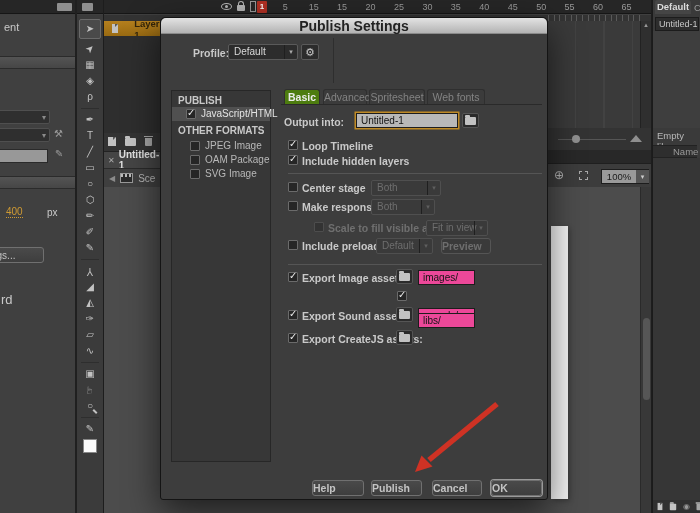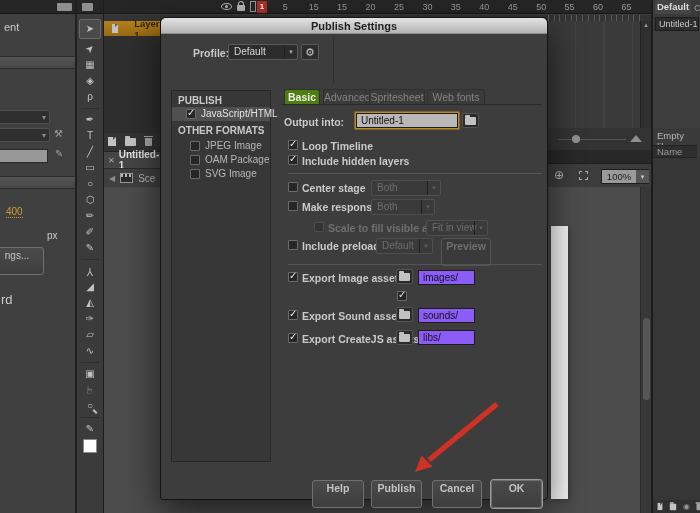--- a/index.html
+++ b/index.html
@@ -45,34 +45,34 @@
   .i-clapper{width:13px;height:10px;background:#2a2a2a;border:1px solid #999;position:relative;}
   .i-clapper::before{content:"";position:absolute;top:0;left:0;right:0;height:3px;background:repeating-linear-gradient(90deg,#bbb 0 2px,#2a2a2a 2px 4px);}
   .i-frame{width:9px;height:9px;border:1px dashed #aaa;}
   .i-mtn{width:0;height:0;border-left:6px solid transparent;border-right:6px solid transparent;border-bottom:7px solid #8f8f8f;}
   .layer-row{position:absolute;background:linear-gradient(#b5801e,#996a12);display:flex;align-items:center;gap:16px;padding-left:8px;}
   .layer-row span{color:#33250a;font-size:9.5px;font-weight:bold;}
   
   .library{position:absolute;left:652px;top:0;width:48px;height:513px;background:#3a3a3a;border-left:1px solid #1b1b1b;}
   
   .dialog{position:absolute;left:160px;top:17px;width:388px;height:483px;background:#3d3d3d;border:1px solid #141414;border-radius:5px 5px 3px 3px;box-shadow:0 12px 34px rgba(0,0,0,.6);z-index:10;}
-  .dtitle{position:absolute;left:0;top:0;width:100%;height:16px;background:linear-gradient(#e3e3e3,#b3b3b3);border-radius:5px 5px 0 0;border-bottom:1px solid #8a8a8a;color:#222;font-size:11px;font-weight:bold;text-align:center;line-height:16px;}
+  .dtitle{position:absolute;left:0;top:0;width:100%;height:16px;background:linear-gradient(#e3e3e3,#b3b3b3);border-radius:5px 5px 0 0;border-bottom:1px solid #8a8a8a;color:#222;font-size:14px;font-weight:bold;text-align:center;line-height:16px;}
   .dd{position:absolute;height:16px;background:#2c2c2c;border:1px solid #5a5a5a;border-radius:2px;color:#d8d8d8;font-size:10px;line-height:14px;padding-left:5px;}
   .dd .arr{position:absolute;right:0;top:0;bottom:0;width:13px;border-left:1px solid #1f1f1f;color:#aaa;text-align:center;font-size:7px;line-height:14px;}
   .dd.disabled{background:#3a3a3a;border-color:#4f4f4f;color:#6e6e6e;}
   .dd.disabled .arr{color:#5f5f5f;}
   .fpanel{position:absolute;left:10px;top:72px;width:100px;height:372px;background:#373737;border:1px solid #272727;}
   .cb{position:absolute;width:10px;height:10px;background:#262626;border:1px solid #6b6b6b;border-radius:1px;}
   .cb.on::after{content:"✓";position:absolute;left:0;top:-3px;color:#e8e8e8;font-size:10px;}
   .cb.dis{border-color:#4d4d4d;background:#333;}
   .tab{position:absolute;height:16px;font-size:10.5px;text-align:center;line-height:15px;border:1px solid #2f2f2f;border-bottom:none;border-radius:3px 3px 0 0;background:#3b3b3b;color:#838383;}
   .tab.active{background:#4d7c0f;color:#ececec;font-weight:bold;}
   .fbtn{position:absolute;width:17px;height:15px;background:#2b2b2b;border:1px solid #555;border-radius:2px;display:flex;align-items:center;justify-content:center;}
-  .txt{position:absolute;height:15px;border:1px solid #1d1d1d;font-size:10px;color:#141414;padding:0 4px;background:#8b5cf6;}
-  .btn{position:absolute;height:28px;background:linear-gradient(#4a4a4a,#3e3e3e);border:1px solid #707070;border-radius:3px;color:#c4c4c4;font-size:10.5px;font-weight:bold;text-align:center;line-height:14px;}
+  .txt{position:absolute;height:15px;border:1px solid #1d1d1d;font-size:10px;color:#141414;padding:0 4px;background:#ec4899;}
+  .btn{position:absolute;height:16px;background:linear-gradient(#4a4a4a,#3e3e3e);border:1px solid #707070;border-radius:3px;color:#c4c4c4;font-size:10.5px;font-weight:bold;line-height:14px;}
   .hr{position:absolute;height:1px;background:#6a6a6a;opacity:.55;}
   .arrow-svg{position:absolute;left:0;top:0;z-index:20;pointer-events:none;}
 </style>
 </head>
 <body>
 
 <div class="screen">
 
   <div class="topbar">
     <div class="winsq" style="left:57px;width:15px;"></div>
@@ -107,21 +107,21 @@
   <div class="props">
     <div class="abs lbl" style="left:4px;top:6px;font-size:11px;">ent</div>
     <div class="secbar" style="top:41px;"></div>
     <div class="dd-stub" style="left:-14px;top:95px;width:64px;">▾</div>
     <div class="dd-stub" style="left:-14px;top:113px;width:64px;">▾</div>
     <div class="abs" style="left:54px;top:113px;color:#9a9a9a;font-size:10px;">⚒</div>
     <div class="abs" style="left:-14px;top:134px;width:62px;height:14px;background:#989898;border:1px solid #2a2a2a;"></div>
     <div class="abs" style="left:55px;top:133px;color:#9a9a9a;font-size:10px;">✎</div>
     <div class="secbar" style="top:161px;"></div>
     <div class="abs" style="left:6px;top:191px;color:#cf9a33;font-size:10px;border-bottom:1px dotted #cf9a33;">400</div>
-    <div class="abs lbl" style="left:47px;top:192px;font-size:10px;margin-top:23px;">px</div>
+    <div class="abs lbl" style="left:47px;top:192px;font-size:10px;">px</div>
     <div class="abs btn" style="left:-10px;top:232px;width:54px;line-height:15px;font-weight:normal;font-size:10px;">ngs...</div>
     <div class="abs lbl" style="left:1px;top:277px;font-size:13px;">rd</div>
   </div>
 
   <div class="toolbar">
       <div class="tool sel rotm45x">➤</div>
       <div class="tool rotm45">➤</div>
       <div class="tool">▦</div>
       <div class="tool">◈</div>
       <div class="tool">ρ</div>
@@ -208,21 +208,21 @@
       </div>
     </div>
   </div>
 
   <div class="library">
     <div class="abs" style="left:2px;top:0;width:36px;height:14px;background:#454545;border-radius:3px 3px 0 0;color:#dcdcdc;font-size:9.5px;font-weight:bold;text-align:center;line-height:14px;">Default</div>
     <div class="abs" style="left:41px;top:2px;color:#9a9a9a;font-size:9.5px;">CC</div>
     <div class="abs" style="left:2px;top:17px;width:44px;height:14px;background:#2d2d2d;border:1px solid #1c1c1c;color:#c9c9c9;font-size:9px;line-height:12px;padding-left:3px;overflow:hidden;white-space:nowrap;">Untitled-1</div>
     <div class="abs" style="left:0;top:31px;width:48px;height:97px;background:#3e3e3e;"></div>
     <div class="abs" style="left:4px;top:130px;color:#b8b8b8;font-size:9.5px;">Empty library</div>
-    <div class="abs" style="left:0;top:145px;width:44px;height:13px;background:#2e2e2e;border-top:1px solid #222;border-bottom:1px solid #222;color:#9a9a9a;font-size:9.5px;line-height:12px;padding-left:4px;">Name</div>
+    <div class="abs" style="left:0;top:145px;width:44px;height:13px;background:#2e2e2e;border-top:1px solid #222;border-bottom:1px solid #222;color:#9a9a9a;font-size:9.5px;line-height:12px;padding-left:20px;">Name</div>
     <div class="abs" style="left:0;top:158px;width:48px;height:342px;background:#363636;"></div>
     <div class="abs" style="left:0;top:500px;width:48px;height:13px;background:#303030;display:flex;gap:6px;align-items:center;padding-left:4px;">
       <div class="i-newpage" style="transform:scale(.8);"></div>
       <div class="i-folder" style="transform:scale(.8);"></div>
       <span style="color:#999;font-size:8px;">◉</span>
       <div class="i-trash" style="transform:scale(.8);"></div>
     </div>
   </div>
 
   <div class="dialog">
@@ -317,21 +317,21 @@
     <div class="fbtn" style="left:235px;top:289px;">
         <div class="i-folder"></div>
       </div>
     <input class="txt" style="left: 257px; top: 290px; width: 57px;" readonly="" value="sounds/">
 
     <span class="cb on" style="left:127px;top:315px;"></span>
     <span class="abs lbl bold" style="left:141px;top:315px;">Export CreateJS assets:</span>
     <div class="fbtn" style="left:235px;top:312px;">
         <div class="i-folder"></div>
       </div>
-    <input class="txt" style="left: 257px; top: 312px; width: 57px;" readonly="" value="libs/">
+    <input class="txt" style="left: 257px; top: 295px; width: 57px;" readonly="" value="libs/">
 
     <div class="btn" style="left:151px;top:462px;width:52px;">Help</div>
     <div class="btn" style="left:210px;top:462px;width:51px;">Publish</div>
     <div class="btn" style="left:271px;top:462px;width:50px;">Cancel</div>
     <div class="btn" style="left:330px;top:462px;width:51px;box-shadow:0 0 0 1px #9a9a9a;">OK</div>
   </div>
 
   <svg class="arrow-svg" width="700" height="513" viewBox="0 0 700 513">
     <line x1="497" y1="404" x2="429" y2="460" stroke="#cf3224" stroke-width="5.5"></line>
     <polygon points="415,472 421.5,455.5 432.5,466.5" fill="#cf3224"></polygon>

